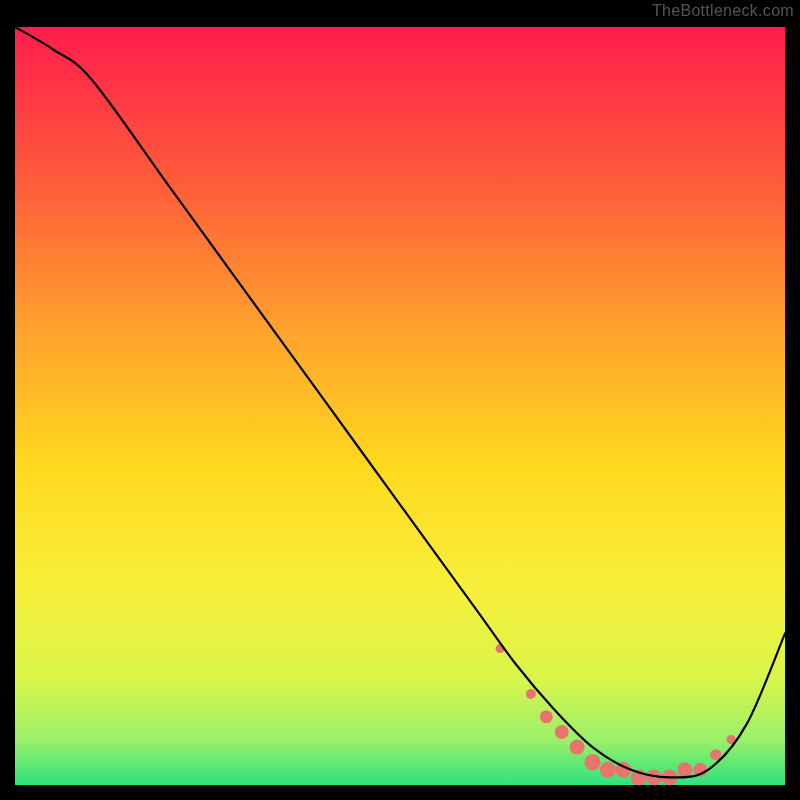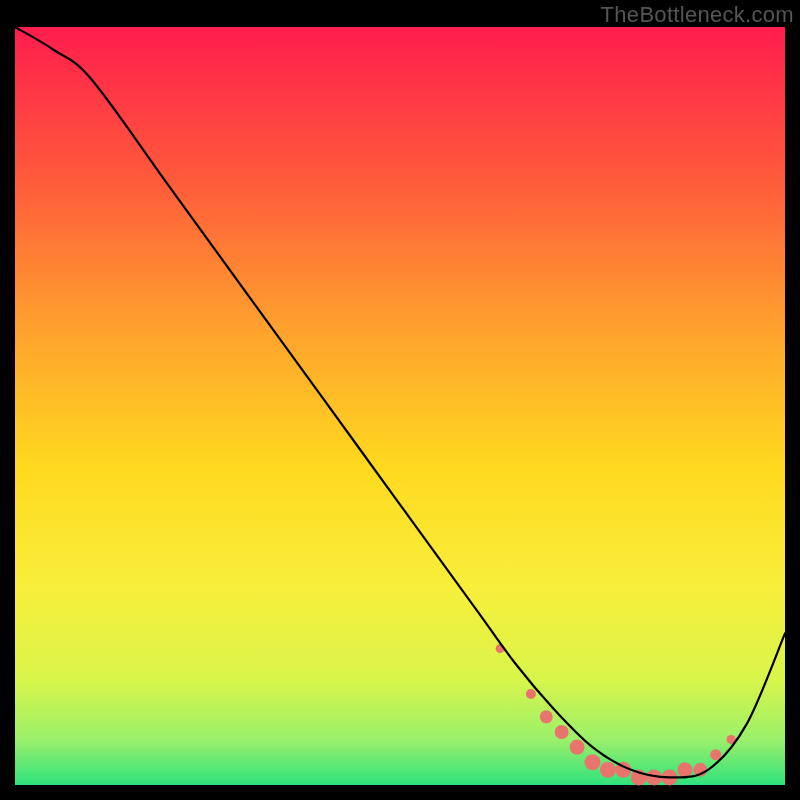--- a/index.html
+++ b/index.html
@@ -15,21 +15,21 @@
     position: relative;
     width: 800px;
     height: 800px;
     background: #000;
   }
   #watermark {
     position: absolute;
     top: 2px;
     right: 6px;
     color: #555;
-    font-size: 22px;
+    font-size: 16px;
     letter-spacing: 0.3px;
     user-select: none;
     pointer-events: none;
   }
   svg { display: block; }
 </style>
 </head>
 <body>
 
 <div id="wrap">

